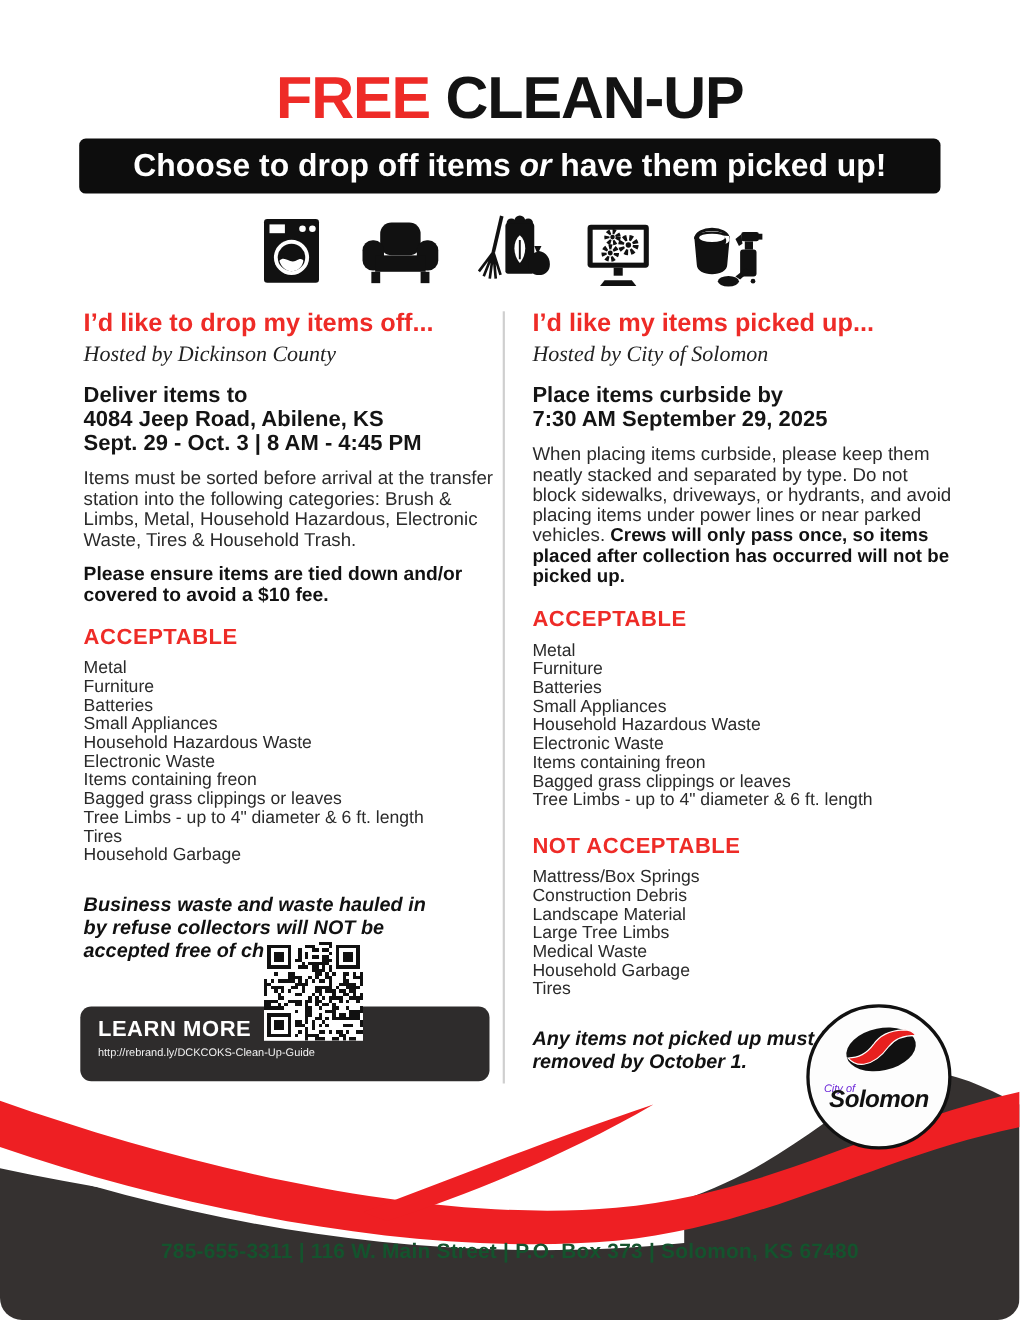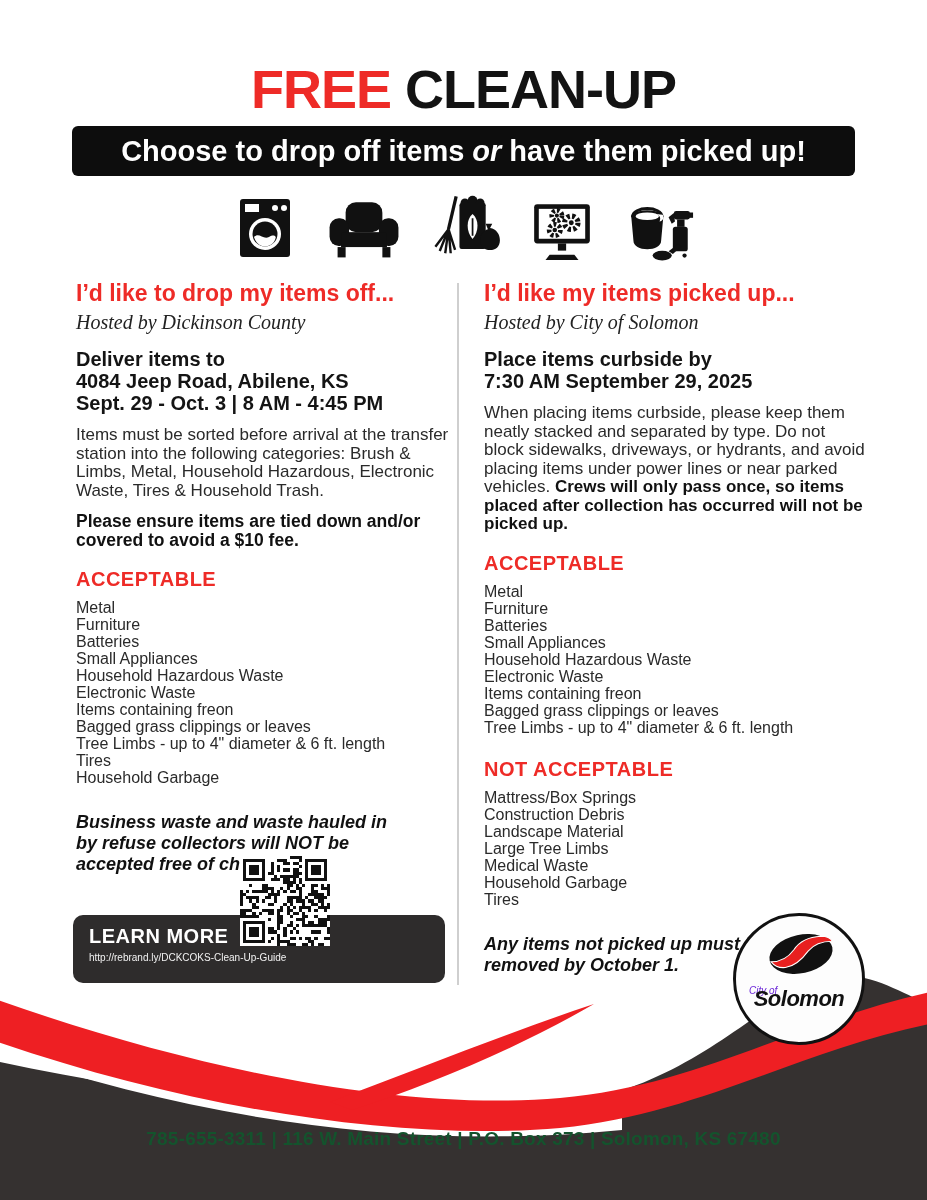--- a/index.html
+++ b/index.html
@@ -1,17 +1,17 @@
 <!DOCTYPE html>
 <html><head>
 <meta charset="utf-8">
 <style>
   html,body{margin:0;padding:0;background:#ffffff;}
   .page{position:relative;width:927px;height:1200px;background:#fff;overflow:hidden;
-        font-family:"Liberation Sans",sans-serif;color:#1c1c1c;}
+        font-family:"Liberation Sans",sans-serif;color:#1c1c1c;border-radius:20px;}
   
   .title{position:absolute;top:58px;left:0;width:100%;text-align:center;
          font-size:54px;font-weight:800;letter-spacing:-1px;color:#131313;}
   .title .free{color:#ee2b27;}
   .title .rest{margin-left:14px;}
   .banner{position:absolute;top:126px;left:72px;width:783px;height:50px;background:#0d0d0d;
           border-radius:6px;display:flex;align-items:center;justify-content:center;
           color:#fff;font-size:29px;font-weight:700;}
   .banner .em{font-style:italic;font-weight:600;margin:0 8px;}
   

